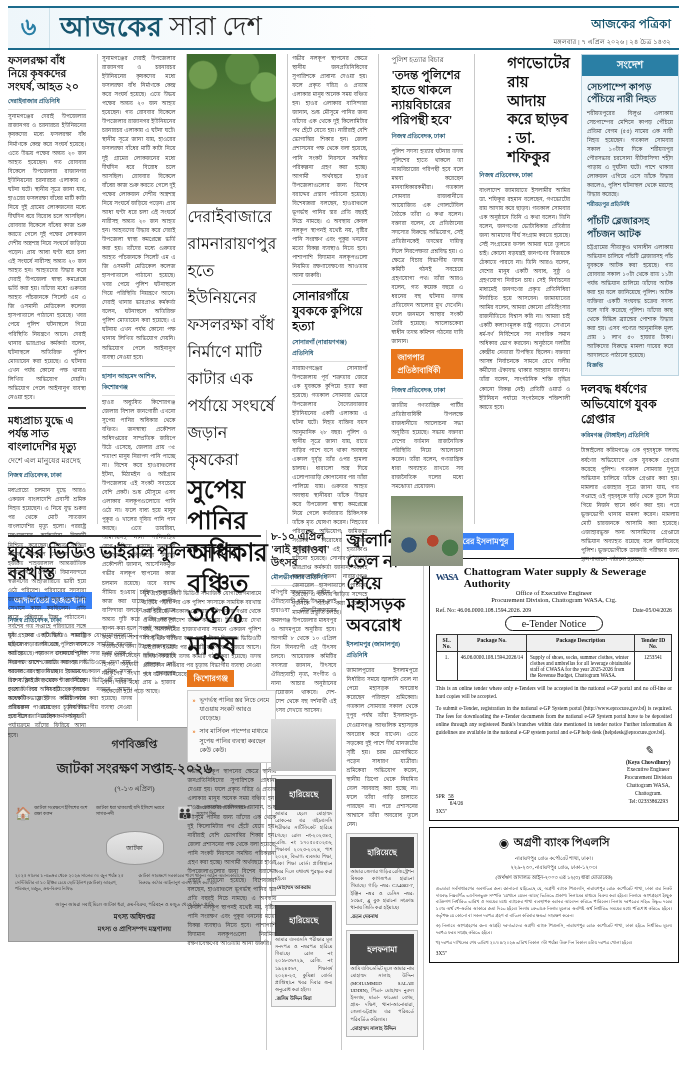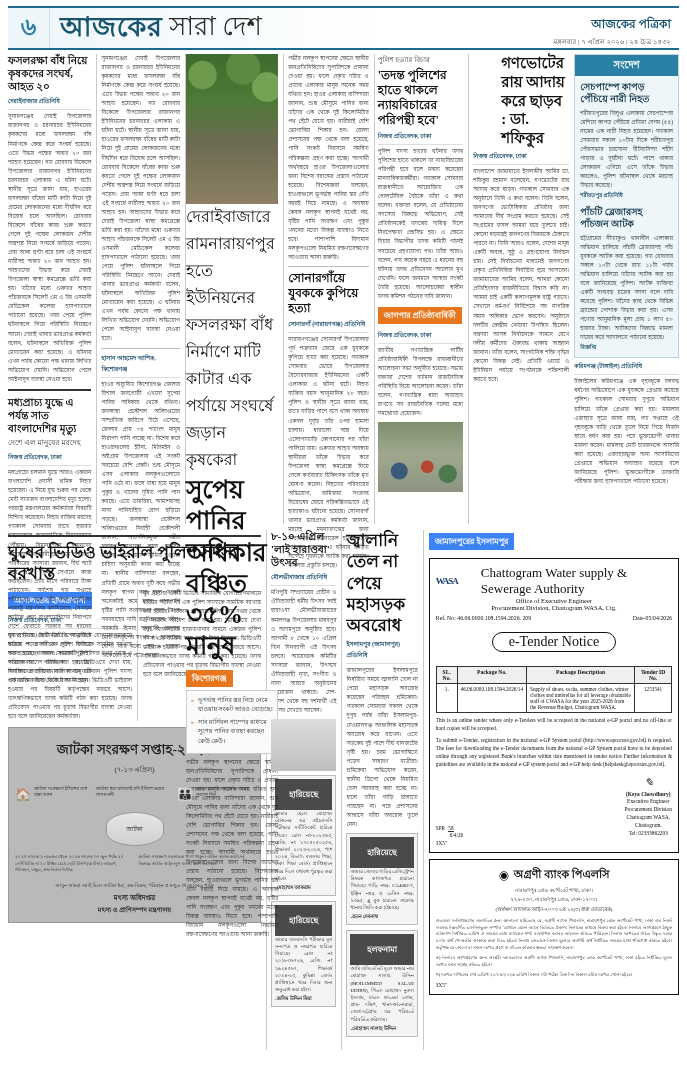--- a/index.html
+++ b/index.html
@@ -27,21 +27,21 @@
     border-right:1px solid #cfe2ea;
   }
   .mh-title { flex:1; display:flex; align-items:center; padding-left:10px; }
   .mh-title .t1 { font-size:27px; font-weight:bold; color:#17556e; letter-spacing:.5px; }
   .mh-title .t2 { font-size:26px; color:#2b2b2b; margin-left:7px; }
   .mh-right { width:180px; display:flex; flex-direction:column; align-items:flex-end; justify-content:flex-end; padding-right:8px; }
   .mh-right .paper { font-size:12px; font-weight:bold; color:#17556e; }
   .mh-right .date { font-size:6.5px; color:#333; margin-top:2px; letter-spacing:.2px; }
 
   
-  .cols { display:flex; gap:5px; height:470px; }
+  .cols { display:flex; gap:11px; height:470px; }
   .col { position:relative; }
   .c1 { width:86px; }
   .c2 { width:86px; }
   .c3 { width:96px; }
   .c4 { width:88px; }
   .c5 { width:92px; }
   .c6 { width:104px; }
   .c7 { width:108px; }
 
   .vline { border-left:1px solid #c9c9c9; }
@@ -94,24 +94,24 @@
   .sb-title { font-size:9.5px; font-weight:bold; line-height:1.3; color:#14384a; margin-bottom:3px;}
   .sb-by { font-size:5.5px; color:#1a4f6b; font-weight:bold; margin-top:2px; }
 
   
   .lower { display:flex; gap:5px; margin-top:6px; height:520px; }
 
   
   .tender { border:1.5px solid #111; padding:6px; font-family:"Liberation Serif",serif; background:#fff;}
   .tender-hd { display:flex; align-items:center; gap:6px; }
   .wasa-logo { font-size:9px; font-weight:bold; letter-spacing:-1px; color:#1a3d6b; line-height:1;}
-  .tender-org { font-size:13px; font-weight:normal;margin-left:17px; }
+  .tender-org { font-size:11px; font-weight:bold; }
   .tender-sub { font-size:6.5px; text-align:center; }
   .tender-ref { display:flex; justify-content:space-between; font-size:5.8px; margin-top:4px;}
-  .etender-pill { border:1.2px solid #111; border-radius:14px; padding:1px 16px; font-size:14px; display:inline-block; margin:11px auto; }
+  .etender-pill { border:1.2px solid #111; border-radius:14px; padding:1px 16px; font-size:10px; display:inline-block; margin:0 auto; }
   table.tender-tb { width:100%; border-collapse:collapse; margin-top:3px; }
   table.tender-tb th, table.tender-tb td { border:1px solid #333; font-size:5.2px; padding:2px 3px; vertical-align:top; }
   table.tender-tb th { background:#efefef; text-align:center; font-size:5.6px; }
   .tender-para { font-size:5.3px; line-height:1.5; text-align:justify; margin-top:4px; }
   .sig-block { text-align:center; font-size:5.4px; line-height:1.45; }
   .sig-scribble { font-size:11px; font-family:"Liberation Serif",serif; font-style:italic; color:#222; letter-spacing:-1px;}
 
   
   .govad { border:1px solid #999; background:#b9b9b9; color:#222; padding:8px 6px; text-align:center; }
   .govad .g1 { font-size:11px; font-weight:bold; }
@@ -197,21 +197,21 @@
     </div>
 
     <div class="col c4 vline" style="padding-left:4px">
       <div class="body">গভীর নলকূপ স্থাপনের ক্ষেত্রে স্থানীয় জনপ্রতিনিধিদের সুপারিশকে প্রাধান্য দেওয়া হয়। ফলে প্রকৃত দরিদ্র ও প্রত্যন্ত এলাকার মানুষ অনেক সময় বঞ্চিত হন। হাওর এলাকার বাসিন্দারা জানান, শুষ্ক মৌসুমে পানির জন্য তাঁদের এক থেকে দুই কিলোমিটার পথ হেঁটে যেতে হয়। নারীরাই বেশি ভোগান্তির শিকার হন। জেলা প্রশাসনের পক্ষ থেকে বলা হয়েছে, পানি সংকট নিরসনে সমন্বিত পরিকল্পনা গ্রহণ করা হচ্ছে। আগামী অর্থবছরে হাওর উপজেলাগুলোর জন্য বিশেষ বরাদ্দের প্রস্তাব পাঠানো হয়েছে। বিশেষজ্ঞরা বলছেন, হাওরাঞ্চলে ভূগর্ভস্থ পানির স্তর প্রতি বছরই নিচে নামছে। এ অবস্থায় কেবল নলকূপ স্থাপনই যথেষ্ট নয়, বৃষ্টির পানি সংরক্ষণ এবং পুকুর খননের মতো বিকল্প ব্যবস্থাও নিতে হবে। পাশাপাশি বিদ্যমান নলকূপগুলো নিয়মিত রক্ষণাবেক্ষণের আওতায় আনা জরুরি।</div>
       <div class="rule"></div>
       <h1 class="hl hl-md">সোনারগাঁয়ে যুবককে কুপিয়ে হত্যা</h1>
       <div class="byline">সোনারগাঁ (নারায়ণগঞ্জ) প্রতিনিধি</div>
       <div class="body">নারায়ণগঞ্জের সোনারগাঁ উপজেলায় পূর্ব শত্রুতার জেরে এক যুবককে কুপিয়ে হত্যা করা হয়েছে। গতকাল সোমবার ভোরে উপজেলার বৈদ্যেরবাজার ইউনিয়নের একটি এলাকায় এ ঘটনা ঘটে। নিহত ব্যক্তির বয়স আনুমানিক ২৮ বছর। পুলিশ ও স্থানীয় সূত্রে জানা যায়, রাতে বাড়ির পাশে বসে থাকা অবস্থায় একদল দুর্বৃত্ত তাঁর ওপর হামলা চালায়। ধারালো অস্ত্র দিয়ে এলোপাতাড়ি কোপানোর পর তাঁরা পালিয়ে যায়। গুরুতর আহত অবস্থায় স্থানীয়রা তাঁকে উদ্ধার করে উপজেলা স্বাস্থ্য কমপ্লেক্সে নিয়ে গেলে কর্তব্যরত চিকিৎসক তাঁকে মৃত ঘোষণা করেন। নিহতের পরিবারের অভিযোগ, জমিজমা সংক্রান্ত বিরোধের জেরে পরিকল্পিতভাবে এই হত্যাকাণ্ড ঘটানো হয়েছে। সোনারগাঁ থানার ভারপ্রাপ্ত কর্মকর্তা জানান, মরদেহ ময়নাতদন্তের জন্য নারায়ণগঞ্জ জেনারেল হাসপাতালে পাঠানো হয়েছে। এ ঘটনায় জড়িত সন্দেহে দুজনকে আটক করা হয়েছে। মামলার প্রস্তুতি চলছে।</div>
     </div>
 
-    <div class="col c5 vline" style="padding-left:3px">
+    <div class="col c5 vline" style="padding-left:12px">
       <div class="kicker">পুলিশ হত্যার বিচার</div>
       <h1 class="hl hl-md">'তদন্ত পুলিশের হাতে থাকলে ন্যায়বিচারের পরিপন্থী হবে'</h1>
       <div class="byline">নিজস্ব প্রতিবেদক, ঢাকা</div>
       <div class="body">পুলিশ সদস্য হত্যার ঘটনার তদন্ত পুলিশের হাতে থাকলে তা ন্যায়বিচারের পরিপন্থী হবে বলে মন্তব্য করেছেন মানবাধিকারকর্মীরা। গতকাল সোমবার রাজধানীতে আয়োজিত এক গোলটেবিল বৈঠকে তাঁরা এ কথা বলেন। বক্তারা বলেন, যে প্রতিষ্ঠানের সদস্যের বিরুদ্ধে অভিযোগ, সেই প্রতিষ্ঠানকেই তদন্তের দায়িত্ব দিলে নিরপেক্ষতা প্রশ্নবিদ্ধ হয়। এ ক্ষেত্রে বিচার বিভাগীয় তদন্ত কমিটি গঠনই সবচেয়ে গ্রহণযোগ্য পথ। তাঁরা আরও বলেন, গত কয়েক বছরে এ ধরনের বহু ঘটনায় তদন্ত প্রতিবেদন আলোর মুখ দেখেনি। ফলে জনমনে আস্থার সংকট তৈরি হয়েছে। আলোচকেরা স্বাধীন তদন্ত কমিশন গঠনের দাবি জানান।</div>
       <div style="margin-top:3px">
         <span class="tagbox tag-orange">জাগপার প্রতিষ্ঠাবার্ষিকী</span>
       </div>
       <div class="byline">নিজস্ব প্রতিবেদক, ঢাকা</div>
       <div class="body">জাতীয় গণতান্ত্রিক পার্টির প্রতিষ্ঠাবার্ষিকী উপলক্ষে রাজধানীতে আলোচনা সভা অনুষ্ঠিত হয়েছে। সভায় বক্তারা দেশের বর্তমান রাজনৈতিক পরিস্থিতি নিয়ে আলোচনা করেন। তাঁরা বলেন, গণতান্ত্রিক ধারা অব্যাহত রাখতে সব রাজনৈতিক দলের মধ্যে সমঝোতা প্রয়োজন।</div>
       <div class="photo ph-meet" style="height:70px;margin-top:4px"></div>
@@ -226,20 +226,21 @@
     <div class="col c7">
       <div class="sidebar-box">
         <div class="sidebar-head">সংদেশ</div>
         <div class="sb-title">সেচপাম্পে কাপড় পেঁচিয়ে নারী নিহত</div>
         <div class="body">শরীয়তপুরের বিলুপ্ত এলাকায় সেচপাম্পের মেশিনে কাপড় পেঁচিয়ে প্রতিমা বেগম (৫৫) নামের এক নারী নিহত হয়েছেন। গতকাল সোমবার সকাল ১০টার দিকে শরীয়তপুর পৌরসভার চরসোনা বীটবাসিন্দা শহীদ পাড়ায় এ দুর্ঘটনা ঘটে। পাশে থাকার লোকজন এগিয়ে এসে তাঁকে উদ্ধার করলেও, পুলিশ ঘটনাস্থল থেকে মরদেহ উদ্ধার করেছে।</div>
         <div class="sb-by">শরীয়তপুর প্রতিনিধি</div>
         <div class="sb-title" style="margin-top:6px">পাঁচটি ব্লেজারসহ পাঁচজন আটক</div>
         <div class="body">চট্টগ্রামের সীতাকুণ্ড থানাধীন এলাকায় অভিযান চালিয়ে পাঁচটি ব্লেজারসহ পাঁচ যুবককে আটক করা হয়েছে। গত রোববার সকাল ১০টা থেকে রাত ১১টা পর্যন্ত অভিযান চালিয়ে তাঁদের আটক করা হয় বলে জানিয়েছে পুলিশ। আটক ব্যক্তিরা একটি সংঘবদ্ধ চক্রের সদস্য বলে দাবি করেছে পুলিশ। তাঁদের কাছ থেকে বিভিন্ন ব্র্যান্ডের পোশাক উদ্ধার করা হয়। এসব পণ্যের আনুমানিক মূল্য প্রায় ১ লাখ ৫০ হাজার টাকা। আটকদের বিরুদ্ধে মামলা দায়ের করে আদালতে পাঠানো হয়েছে।</div>
         <div class="sb-by">বিজ্ঞপ্তি</div>
       </div>
+      <h1 class="hl hl-md" style="margin-top:6px">দলবদ্ধ ধর্ষণের অভিযোগে যুবক গ্রেপ্তার</h1>
       <div class="byline">করিমগঞ্জ (টাঙ্গাইল) প্রতিনিধি</div>
       <div class="body">টাঙ্গাইলের করিমগঞ্জে এক গৃহবধূকে দলবদ্ধ ধর্ষণের অভিযোগে এক যুবককে গ্রেপ্তার করেছে পুলিশ। গতকাল সোমবার দুপুরে অভিযান চালিয়ে তাঁকে গ্রেপ্তার করা হয়। মামলার এজাহার সূত্রে জানা যায়, গত সপ্তাহে ওই গৃহবধূকে বাড়ি থেকে তুলে নিয়ে গিয়ে নির্জন স্থানে ধর্ষণ করা হয়। পরে ভুক্তভোগী থানায় মামলা করেন। মামলায় মোট চারজনকে আসামি করা হয়েছে। এজাহারভুক্ত অন্য আসামিদের গ্রেপ্তারে অভিযান অব্যাহত রয়েছে বলে জানিয়েছে পুলিশ। ভুক্তভোগীকে ডাক্তারি পরীক্ষার জন্য হাসপাতালে পাঠানো হয়েছে।</div>
     </div>
   </div>
 
   <div class="lower">
 
     <div style="width:258px">
       <div class="rule-thick"></div>
       <h1 class="hl hl-xxl">ঘুষের ভিডিও ভাইরাল পুলিশ সদস্য বরখাস্ত</h1>
@@ -248,20 +249,21 @@
           <span class="tagbox tag-blue">আদালতের হাজতখানা</span>
           <div class="byline">নিজস্ব প্রতিবেদক, ঢাকা</div>
           <div class="body">ঘুষ গ্রহণের একটি ভিডিও সামাজিক যোগাযোগমাধ্যমে ছড়িয়ে পড়ার পর এক পুলিশ সদস্যকে সাময়িক বরখাস্ত করা হয়েছে। গতকাল সোমবার পুলিশ সদর দপ্তর থেকে এ সংক্রান্ত আদেশ জারি করা হয়। ভিডিওতে দেখা যায়, আদালতের হাজতখানার সামনে একজন পুলিশ সদস্য এক ব্যক্তির কাছ থেকে টাকা নিচ্ছেন। ভিডিওটি ভাইরাল হওয়ার পর বিষয়টি কর্তৃপক্ষের নজরে আসে। তাৎক্ষণিকভাবে তদন্ত কমিটি গঠন করা হয়েছে। তদন্ত প্রতিবেদন পাওয়ার পর চূড়ান্ত বিভাগীয় ব্যবস্থা নেওয়া হবে বলে জানিয়েছেন কর্মকর্তারা।</div>
         </div>
         <div style="width:124px;border-left:1px solid #c9c9c9;padding-left:5px">
           <div class="body">ঘুষ গ্রহণের একটি ভিডিও সামাজিক যোগাযোগমাধ্যমে ছড়িয়ে পড়ার পর এক পুলিশ সদস্যকে সাময়িক বরখাস্ত করা হয়েছে। গতকাল সোমবার পুলিশ সদর দপ্তর থেকে এ সংক্রান্ত আদেশ জারি করা হয়। ভিডিওতে দেখা যায়, আদালতের হাজতখানার সামনে একজন পুলিশ সদস্য এক ব্যক্তির কাছ থেকে টাকা নিচ্ছেন। ভিডিওটি ভাইরাল হওয়ার পর বিষয়টি কর্তৃপক্ষের নজরে আসে। তাৎক্ষণিকভাবে তদন্ত কমিটি গঠন করা হয়েছে। তদন্ত প্রতিবেদন পাওয়ার পর চূড়ান্ত বিভাগীয় ব্যবস্থা নেওয়া হবে বলে জানিয়েছেন কর্মকর্তারা।</div>
         </div>
       </div>
 
       <div class="govad" style="margin-top:6px">
+        <div class="g1">গণবিজ্ঞপ্তি</div>
         <div class="g2">জাটকা সংরক্ষণ সপ্তাহ-২০২৬</div>
         <div class="g3">(৭-১৩ এপ্রিল)</div>
         <div class="gov-icons">
           <div class="gov-ic">
             <span class="ic">🏠</span>
             <span>জাটকা সংরক্ষণে ইলিশের বংশ রক্ষা করুন</span>
           </div>
           <div class="gov-ic">
             <span>জাটকা ধরা থাকলেই যদি ইলিশে ভরবে সাগর-নদী</span>
           </div>

